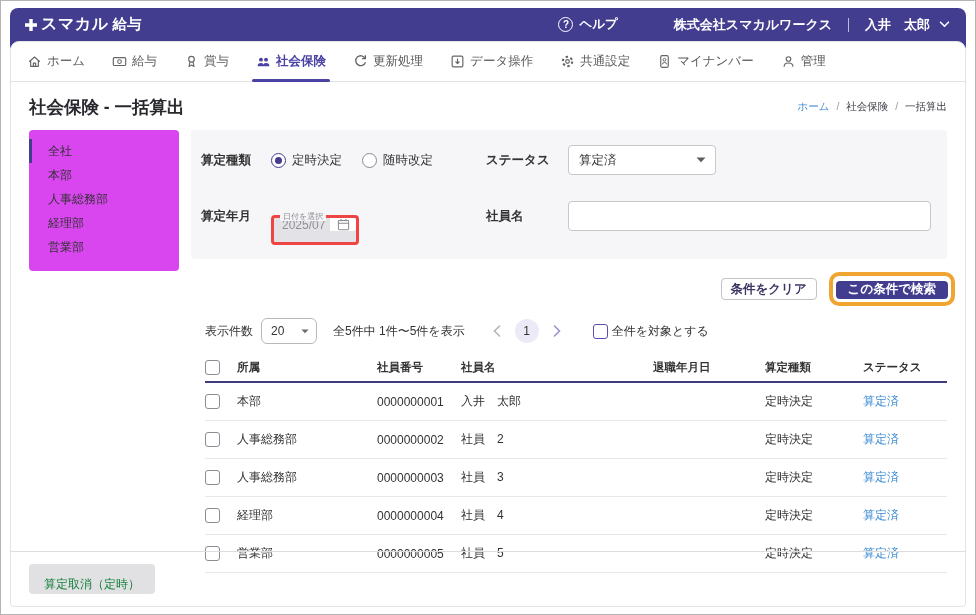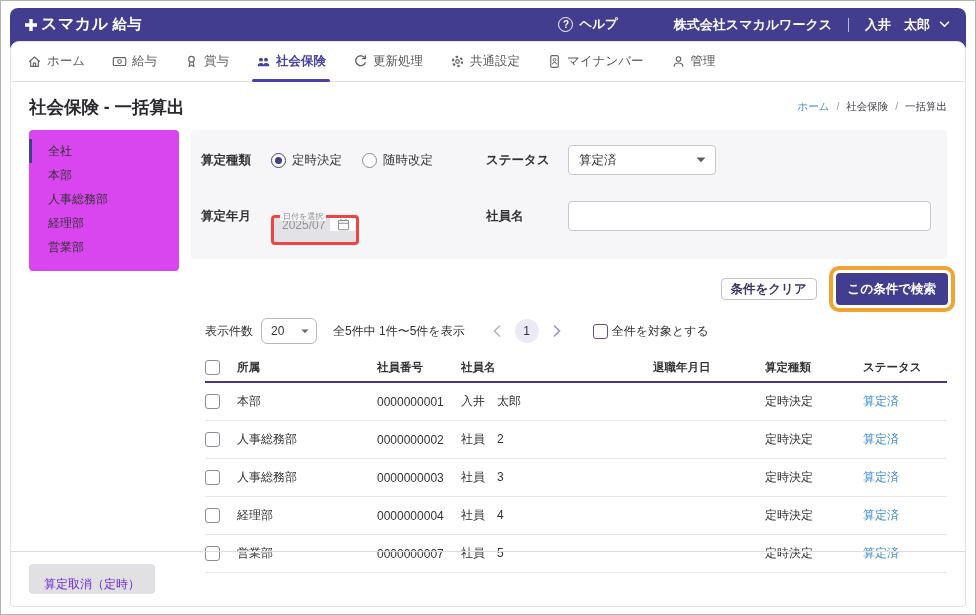--- a/index.html
+++ b/index.html
@@ -87,21 +87,21 @@
   }
   .date-field { position: relative; width: 88px; height: 30px; border: 3px solid #ef4444; border-radius: 4px; background: #e3e3e7; display: flex; align-items: flex-start; overflow: visible; margin-top: 28px; }
   .date-label { position: absolute; top: -6px; left: 6px; font-size: 8px; color: #8a8a90; background: #f6f6f8; padding: 0 3px; line-height: 9px; }
   .date-value { flex: 1; display: flex; align-items: center; padding-left: 8px; font-size: 12px; color: #8f8f96; }
   .date-cal { width: 26px; background: #fff; border-radius: 0 3px 3px 0; display: flex; align-items: center; justify-content: center; cursor: pointer; }
   .text-input { width: 100%; height: 30px; border: 1px solid #c8c8cc; border-radius: 4px; background: #fff; font-size: 12.5px; padding: 0 9px; outline: none; font-family: inherit; }
   
   .actions { margin-top: 7px; display: flex; justify-content: flex-end; align-items: center; gap: 12px; min-height: 46px; }
   .btn-clear { width: 96px; height: 22px; background: #fff; border: 1px solid #c3c3c7; border-radius: 4px; font-size: 12.5px; font-weight: 600; color: #3b3664; cursor: pointer; font-family: inherit; }
   .highlight-ring { border: 4px solid #f0a532; border-radius: 10px; padding: 3px; margin-right: -8px; }
-  .btn-search { min-width: 96px; height: 32px; padding: 0 12px; background: #433d90; border: none; border-radius: 4px; font-size: 12.5px; font-weight: 700; color: #fff; cursor: pointer; font-family: inherit; }
+  .btn-search { min-width: 96px; height: 18px; padding: 0 12px; background: #433d90; border: none; border-radius: 4px; font-size: 12.5px; font-weight: 700; color: #fff; cursor: pointer; font-family: inherit; }
   
   .list-area { padding-left: 14px; display: flex; flex-direction: column; }
   .list-controls { margin-top: 6px; display: flex; align-items: center; font-size: 12px; color: #333; }
   .lc-label { font-weight: 500; }
   .per-page { margin-left: 8px; width: 56px; height: 26px; border: 1px solid #b9b9bd; border-radius: 6px; background: #fff; display: flex; align-items: center; justify-content: space-between; padding: 0 7px 0 9px; font-size: 12px; cursor: pointer; }
   .range-text { margin-left: 16px; font-weight: 500; }
   .pg-prev { margin-left: 28px; color: #b5b5b9; cursor: pointer; display: flex; }
   .pg-page { margin-left: 14px; width: 24px; height: 24px; border-radius: 50%; background: #eceaf6; display: flex; align-items: center; justify-content: center; font-size: 12px; color: #333; cursor: pointer; }
   .pg-next { margin-left: 14px; color: #9a93cf; cursor: pointer; display: flex; }
   .cbx { width: 15px; height: 15px; border: 1.6px solid #8c8c94; border-radius: 3px; background: #fff; flex: none; cursor: pointer; }
@@ -109,21 +109,21 @@
   .select-all { margin-left: 32px; display: flex; align-items: center; gap: 4px; }
   .select-all span { font-size: 12px; }
   
   .table { margin-top: 9px; }
   .trow { display: grid; grid-template-columns: 32px 140px 84px 1fr 112px 98px 84px; align-items: center; }
   .thead { height: 30px; font-size: 11.5px; font-weight: 700; color: #333; border-bottom: 2px solid #403a80; }
   .tbody-row { height: 38px; font-size: 12px; color: #333; border-bottom: 1px solid #e8e8ea; }
   .cell-status { color: #3d8bd4; cursor: pointer; }
   
   .foot { margin-top: auto; flex: none; border-top: 1px solid #dddde0; padding: 12px 18px; display: flex; justify-content: space-between; align-items: center; }
-  .btn-disabled { height: 30px; padding: 12px 15px; background: #e1e1e4; color: #6d28d9; border: none; border-radius: 4px; font-size: 12px; font-family: inherit; cursor: default; }
+  .btn-disabled { height: 30px; padding: 12px 15px; background: #e1e1e4; color: #15803d; border: none; border-radius: 4px; font-size: 12px; font-family: inherit; cursor: default; }
 </style>
 </head>
 <body>
 
 <div class="window">
 
   <div class="topbar">
     <div class="logo">
       <span style="display:flex;">
         <svg width="14" height="14" viewBox="0 0 14 14">
@@ -191,20 +191,29 @@
         <span>社会保険</span>
       </div>
       <div class="nav-item">
         <span style="display:flex;">
             <svg width="15" height="15" viewBox="0 0 16 16">
               <path d="M12.9 4.6 A5.3 5.3 0 1 0 13.3 8.8" fill="none" stroke="#666" stroke-width="1.4"></path>
               <path d="M13.2 1.4 L13.2 5 L9.6 5" fill="none" stroke="#666" stroke-width="1.4"></path>
             </svg>
           </span>
         <span>更新処理</span>
+      </div>
+      <div class="nav-item">
+        <span style="display:flex;">
+            <svg width="15" height="15" viewBox="0 0 16 16">
+              <rect x="2.3" y="2.3" width="11.4" height="11.4" rx="1.4" fill="none" stroke="#666" stroke-width="1.25"></rect>
+              <path d="M8 4.8 V10 M5.9 8 L8 10.2 L10.1 8" fill="none" stroke="#666" stroke-width="1.2" stroke-linejoin="round"></path>
+            </svg>
+          </span>
+        <span>データ操作</span>
       </div>
       <div class="nav-item">
         <span style="display:flex;">
             <svg width="15" height="15" viewBox="0 0 16 16">
               <circle cx="8" cy="8" r="5" fill="none" stroke="#666" stroke-width="2.2" stroke-dasharray="2.62 2.62"></circle>
               <circle cx="8" cy="8" r="1.9" fill="none" stroke="#666" stroke-width="1.3"></circle>
             </svg>
           </span>
         <span>共通設定</span>
       </div>
@@ -373,21 +382,21 @@
               <span>経理部</span>
               <span>0000000004</span>
               <span>社員　4</span>
               <span></span>
               <span>定時決定</span>
               <span class="cell-status">算定済</span>
             </div>
             <div class="trow tbody-row">
               <span class="cbx"></span>
               <span>営業部</span>
-              <span>0000000007</span>
+              <span>0000000005</span>
               <span>社員　5</span>
               <span></span>
               <span>定時決定</span>
               <span class="cell-status">算定済</span>
             </div>
           </div>
         </div>
 
       </div>
     </div>

